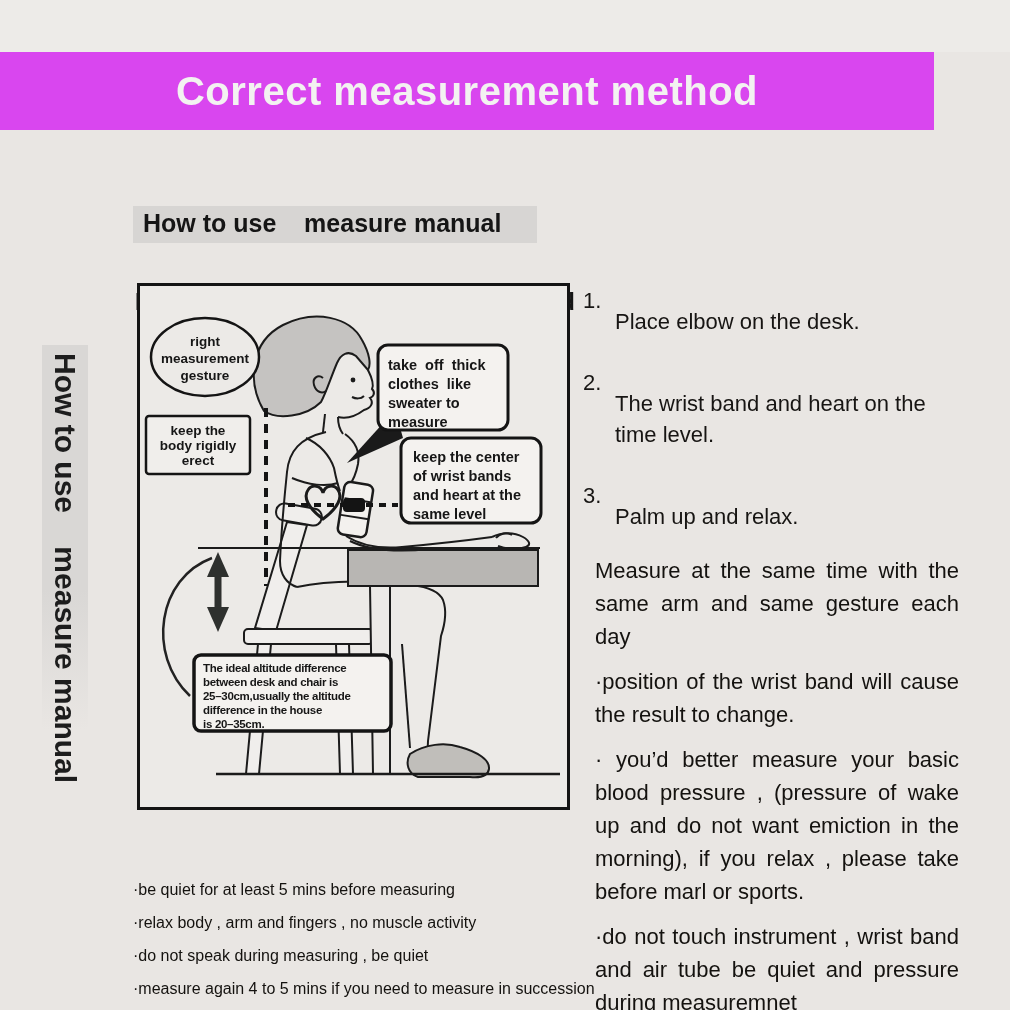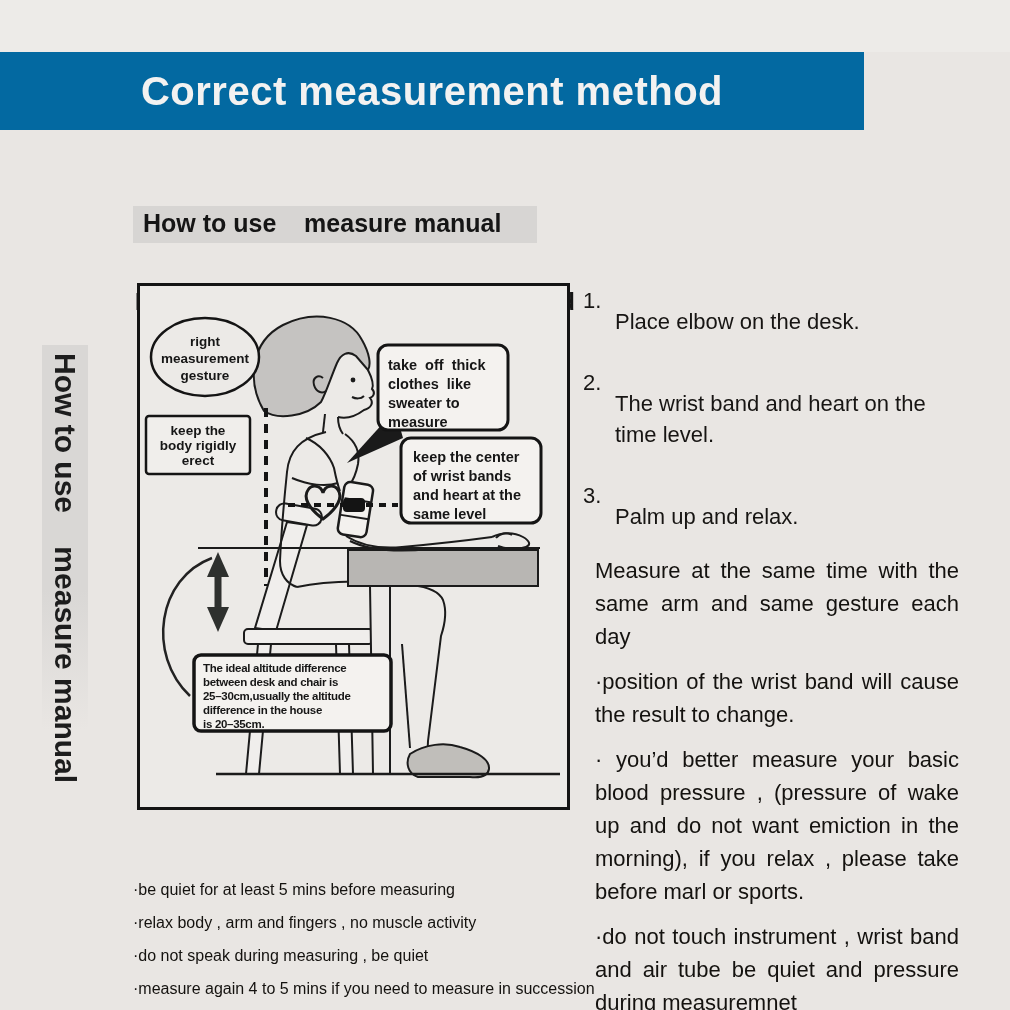--- a/index.html
+++ b/index.html
@@ -4,21 +4,21 @@
 <style>
   html,body{margin:0;padding:0;}
   #screen{
     position:relative; width:1010px; height:1010px; overflow:hidden;
     background:#e9e6e3;
     font-family:"Liberation Sans", sans-serif;
     color:#1c1a18;
   }
   .top-strip{position:absolute;left:0;top:0;width:1010px;height:52px;background:#edebe8;}
   .header-band{
-    position:absolute;left:0;top:52px;width:864px;height:78px;background:#0369a1;
+    position:absolute;left:0;top:52px;width:934px;height:78px;background:#d946ef;
     display:flex;align-items:center;justify-content:center;
   }
   .header-title{
     font-size:40px;font-weight:bold;color:#f3f2f1;letter-spacing:.5px;white-space:pre;
   }
   .v-label{
     position:absolute;left:88px;top:345px;width:470px;height:46px;
     transform:rotate(90deg);transform-origin:top left;
     background:linear-gradient(90deg,#d9d7d5 0%,#d9d7d5 52%,rgba(217,215,213,0) 82%);
     font-size:30px;font-weight:bold;color:#1d1d1d;line-height:46px;

